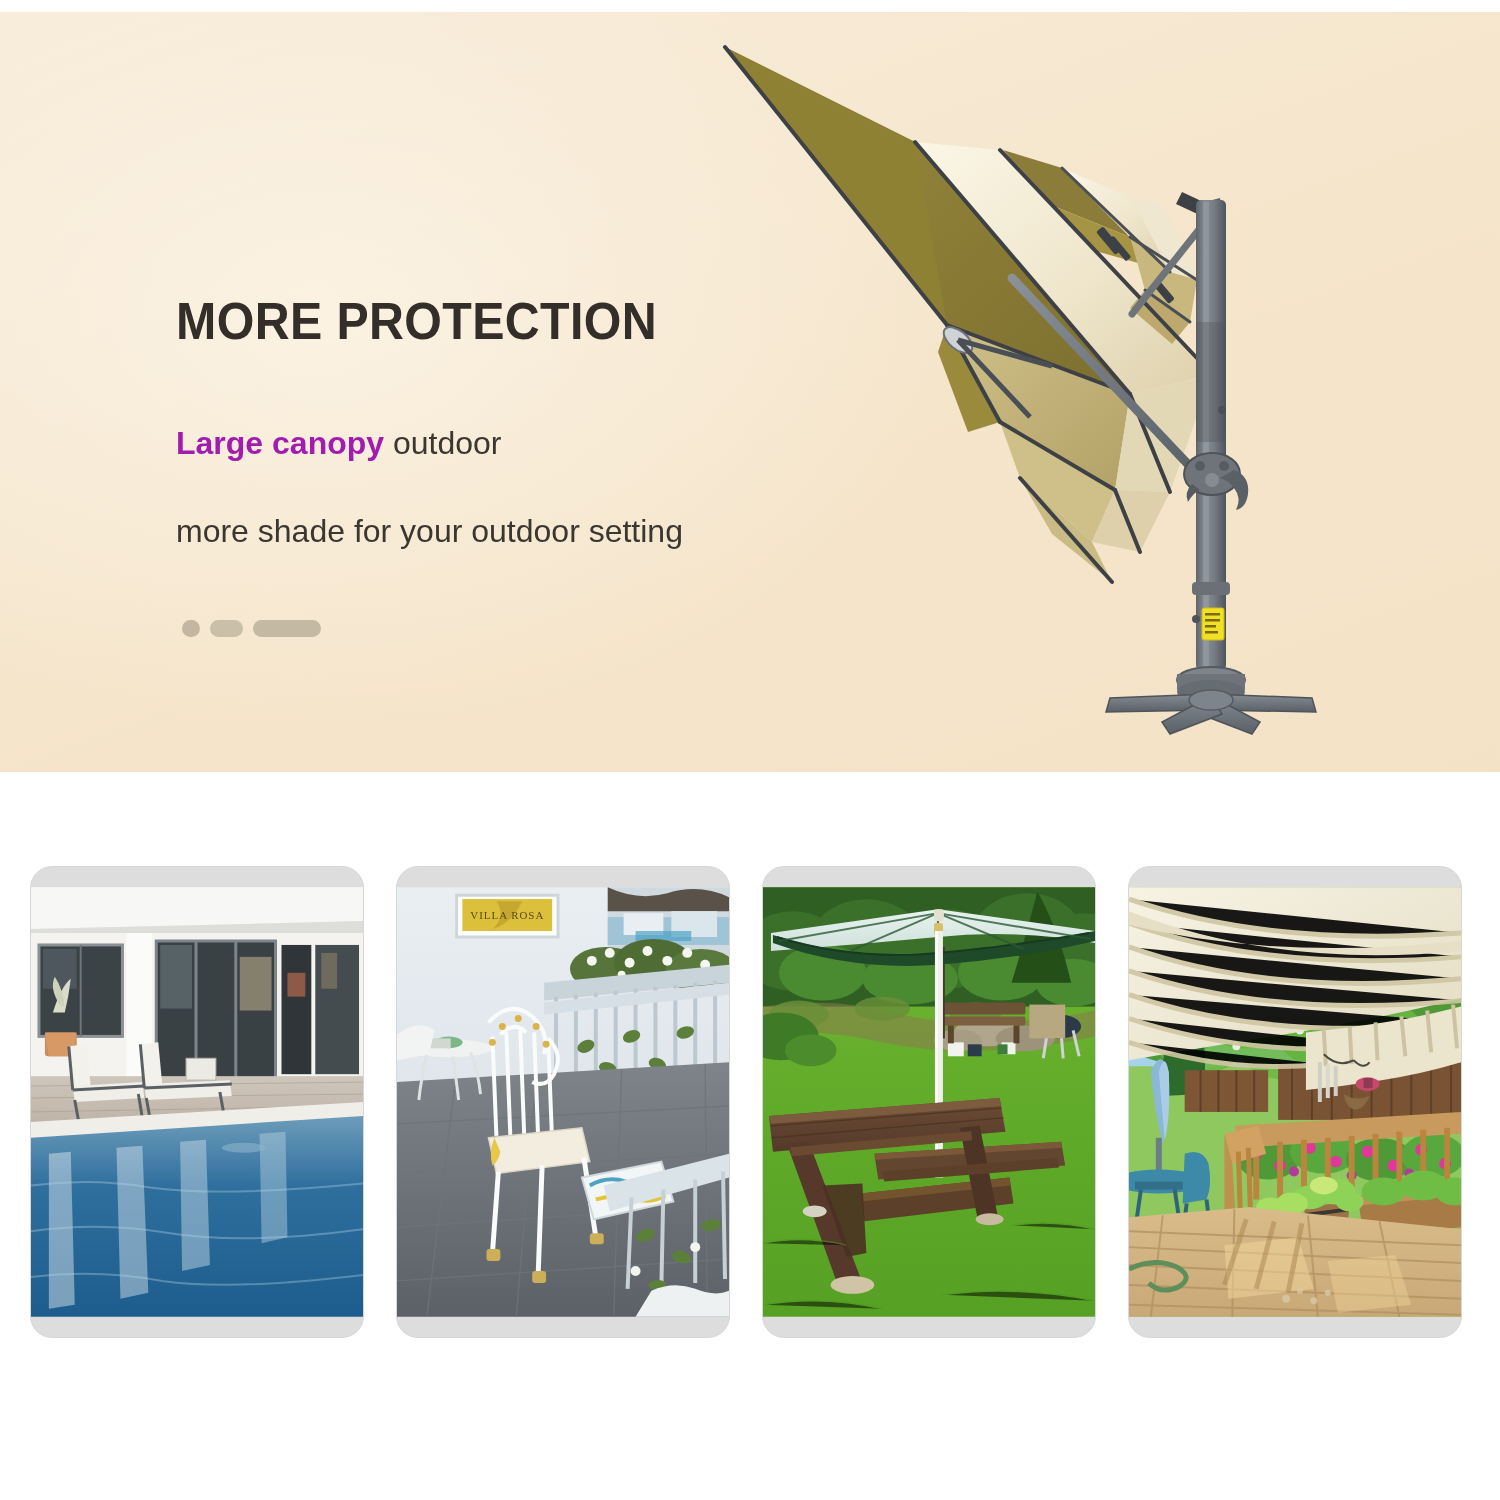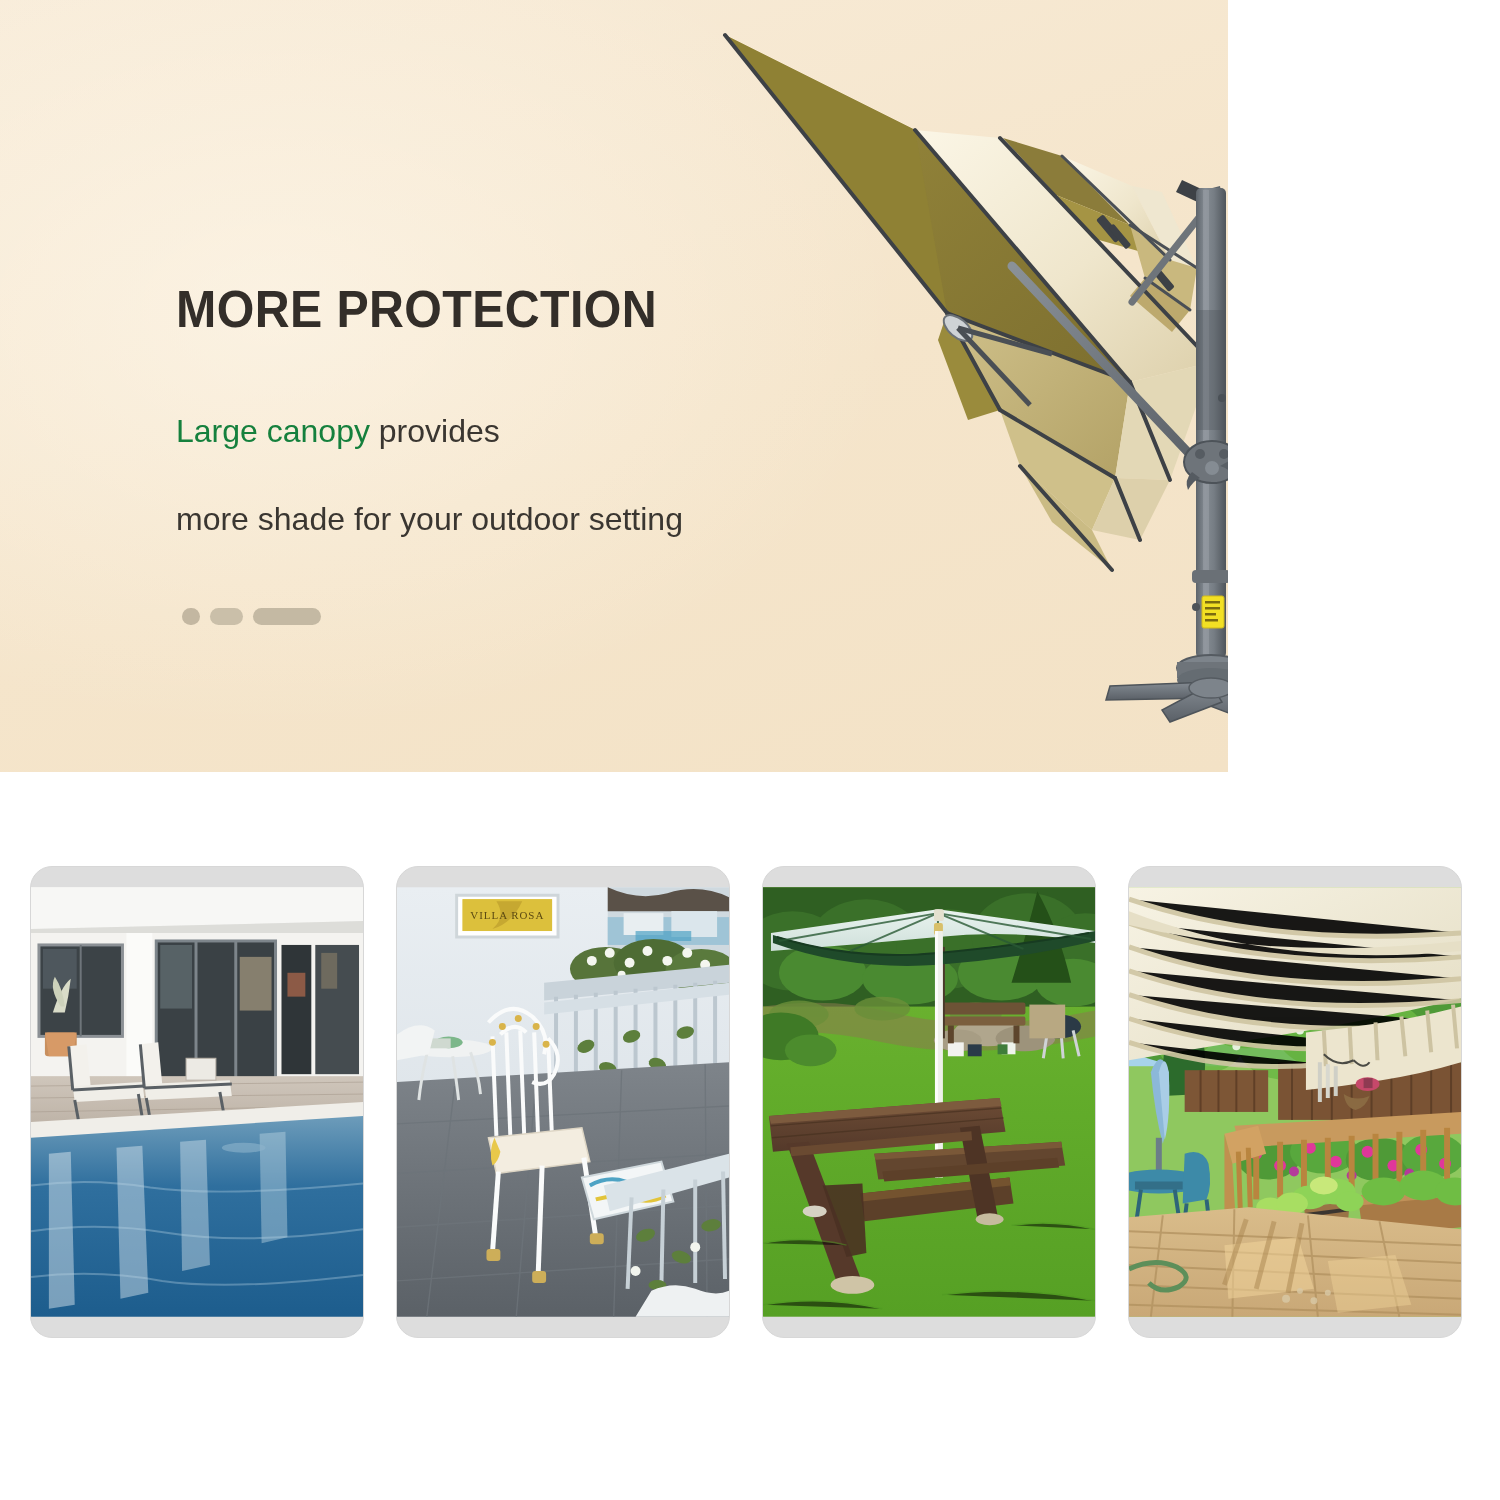--- a/index.html
+++ b/index.html
@@ -16,22 +16,22 @@
   .page {
     position: relative;
     width: 1500px;
     height: 1500px;
     background: #ffffff;
   }
 
   
   .hero {
     position: absolute;
-    left: 0; top: 0;
-    width: 1228px;
+    left: 0; top: 12px;
+    width: 1500px;
     height: 772px;
     background: #f6e7cf;
     overflow: hidden;
   }
   .hero-bg-wash {
     position: absolute;
     inset: 0;
     background:
       radial-gradient(ellipse 900px 600px at 22% 40%, rgba(255,250,240,0.55), rgba(255,250,240,0) 70%),
       linear-gradient(160deg, #f8ecd9 0%, #f5e5cb 55%, #f3e2c6 100%);
@@ -57,21 +57,21 @@
   }
   .subline {
     margin: 0;
     font-size: 32px;
     line-height: 1.0;
     color: #3a3631;
     white-space: nowrap;
   }
   .subline.row1 { margin-top: 78px; }
   .subline.row2 { margin-top: 56px; }
-  .subline b { font-weight: normal; color: #15803d; }
+  .subline b { font-weight: bold; color: #a21caf; }
   .subline span.light { font-weight: normal; }
 
   .dots {
     position: absolute;
     left: 182px;
     top: 608px;
     display: flex;
     align-items: center;
     gap: 10px;
   }
@@ -267,21 +267,21 @@
           <path d="M511,672 L410,676 L406,690 L511,688 Z"></path>
           <path d="M511,674 L560,700 L552,712 L500,692 Z"></path>
           <path d="M511,674 L462,700 L470,712 L522,692 Z"></path>
         </g>
         <ellipse cx="511" cy="678" rx="22" ry="10" fill="#7d848b" stroke="#555b61" stroke-width="1.5"></ellipse>
       </svg>
     </div>
 
     <div class="hero-text">
       <h1 class="headline">MORE PROTECTION</h1>
-      <p class="subline row1"><b>Large canopy</b><span class="light"> provides</span></p>
+      <p class="subline row1"><b>Large canopy</b><span class="light"> outdoor</span></p>
       <p class="subline row2">more shade for your outdoor setting</p>
     </div>
 
     <div class="dots">
       <span class="dot d1"></span>
       <span class="dot d2"></span>
       <span class="dot d3"></span>
     </div>
   </section>
 

